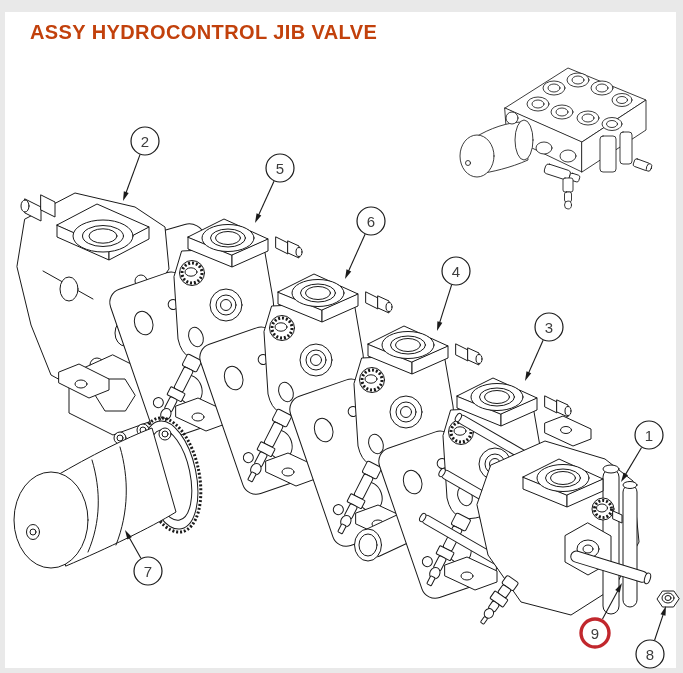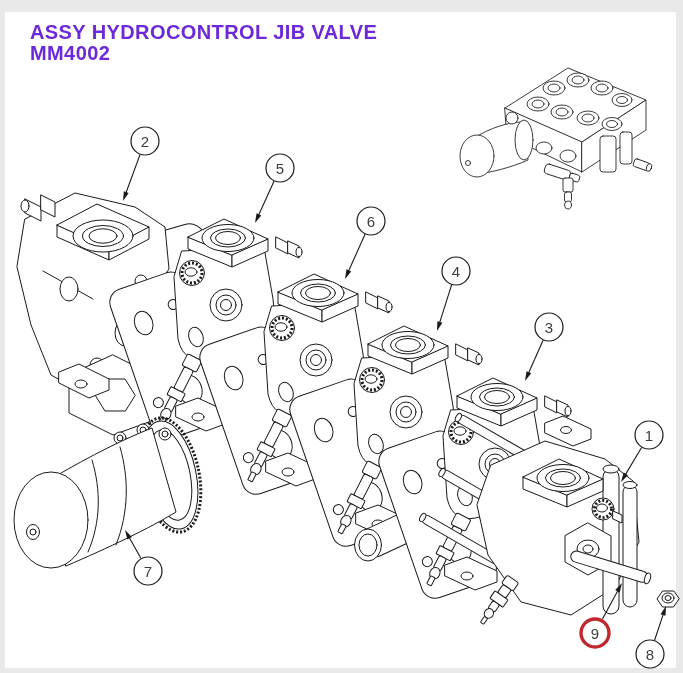--- a/index.html
+++ b/index.html
@@ -12,36 +12,35 @@
   }
   .sheet{
     position:absolute;left:5px;top:12px;width:671px;height:656px;
     background:#ffffff;
   }
   .titleblock{
     position:absolute;left:30px;top:22px;z-index:3;
   }
   .titleblock .t1,.titleblock .t2{
     font-weight:bold;font-size:20px;line-height:21px;
-    color:#6d28d9;letter-spacing:.4px;
+    color:#c2410c;letter-spacing:.4px;
   }
   svg.diagram{position:absolute;left:0;top:0;z-index:2;}
   .ln{fill:#ffffff;stroke:#1a1a1a;stroke-width:1;stroke-linejoin:round;stroke-linecap:round;}
   .nf{fill:none;stroke:#1a1a1a;stroke-width:1;stroke-linejoin:round;stroke-linecap:round;}
   .kn{fill:none;stroke:#1a1a1a;stroke-width:3;stroke-dasharray:2 1.9;}
   .thin *{stroke-width:.85;}
 </style>
 </head>
 <body>
 
 <div class="sheet"></div>
 
 <div class="titleblock">
   <div class="t1">ASSY HYDROCONTROL JIB VALVE</div>
-  <div class="t2">MM4002</div>
 </div>
 
 <svg class="diagram" width="683" height="673" viewBox="0 0 683 673">
 
   <defs>
 
     <g id="vsec">
 
       <g transform="rotate(-19 -60 110)">
         <rect class="ln" x="-98" y="30" width="78" height="158" rx="14"></rect>

